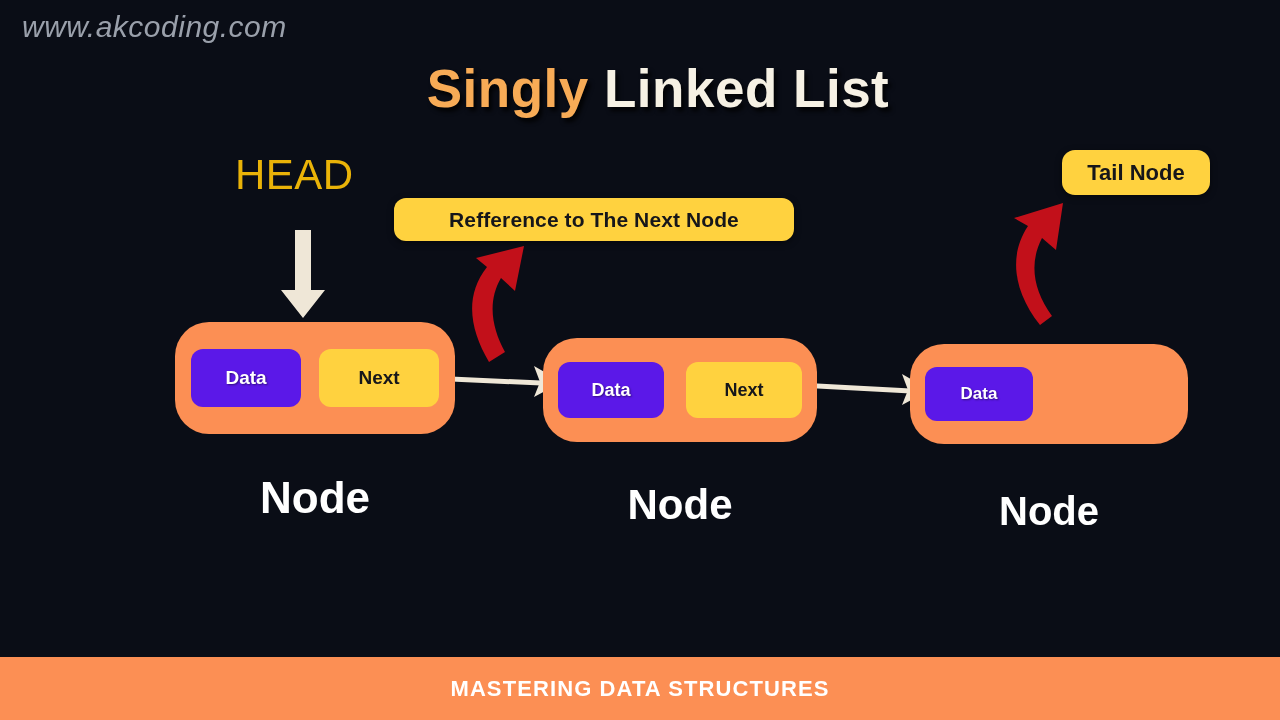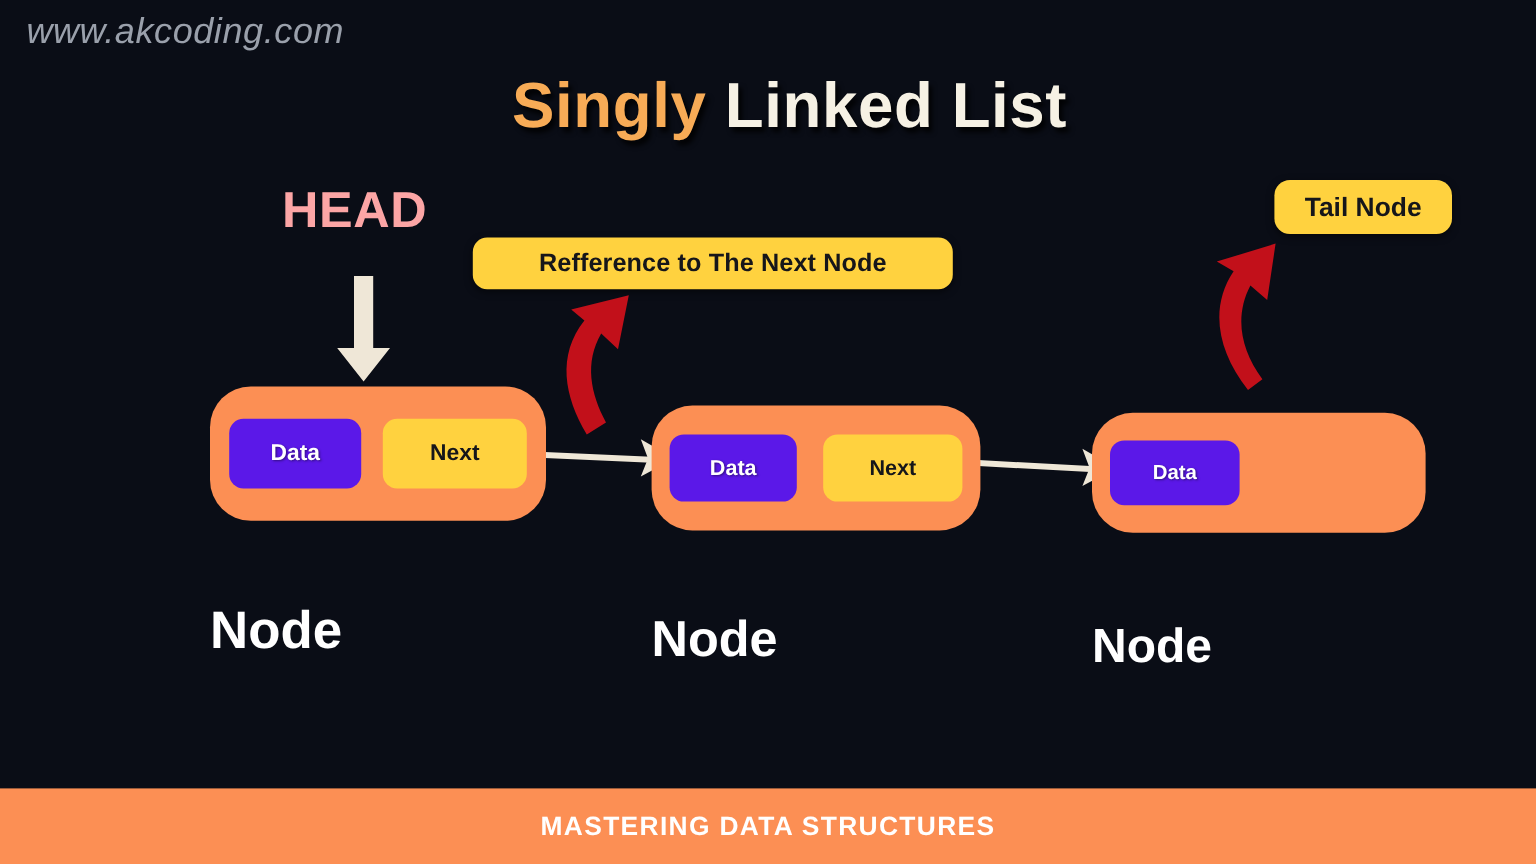--- a/index.html
+++ b/index.html
@@ -53,22 +53,22 @@
   }
   #title .accent { color: #f7ab56; }
   #title .plain  { color: #f6f1e4; }
 
   
   #head-label {
     position: absolute;
     left: 235px;
     top: 151px;
     font-size: 42px;
-    font-weight: 700;
-    color: #fca5a5;
+    font-weight: 400;
+    color: #eab308;
     letter-spacing: 0.5px;
     white-space: nowrap;
     text-align: right;
   }
 
   
   .pill {
     position: absolute;
     background: #ffd23f;
     color: #16161a;
@@ -140,22 +140,22 @@
   #node-3 { left: 910px; top: 344px; width: 278px; height: 100px; padding: 0 15px; }
   #node-3 .cell { height: 54px; font-size: 17px; }
   #node-3 .cell-data { width: 108px; }
   #node-3 .cell-next { width: 118px; }
 
   
   .node-caption {
     position: absolute;
     color: #ffffff;
     font-weight: 700;
-    white-space: nowrap;
-    margin-top: 28px;
+    text-align: center;
+    white-space: nowrap;
   }
   #caption-1 { left: 175px; top: 473px; width: 280px; font-size: 44px; }
   #caption-2 { left: 543px; top: 481px; width: 274px; font-size: 42px; }
   #caption-3 { left: 910px; top: 489px; width: 278px; font-size: 40px; }
 
   
   #arrows {
     position: absolute;
     left: 0; top: 0;
     width: 1280px; height: 720px;

